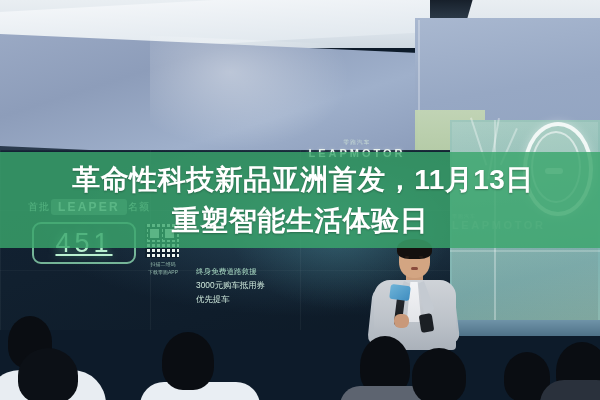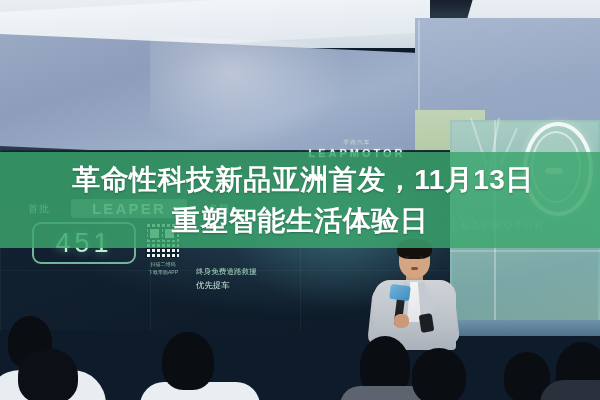--- a/index.html
+++ b/index.html
@@ -130,38 +130,39 @@
     font-size:11px;letter-spacing:3px;color:#eaf3ee;font-weight:bold;display:block;margin-top:2px;
     text-shadow:0 0 4px rgba(255,255,255,.35);
   }
   .slide-logo2{
     position:absolute;left:452px;top:214px;width:110px;line-height:1;opacity:.35;
   }
   .slide-logo2 .cn{font-size:5px;letter-spacing:1px;color:#e8f3ec;display:block;}
   .slide-logo2 .en{font-size:11px;letter-spacing:2.6px;color:#edf5f0;font-weight:bold;display:block;margin-top:1px;}
 
   .leaper-line{
-    position:absolute;left:28px;top:199px;display:flex;align-items:center;gap:21px;
+    position:absolute;left:28px;top:199px;display:flex;align-items:center;gap:1px;
   }
   .leaper-line .kanji{
     font-size:10px;color:#bfe6cf;letter-spacing:1px;
   }
   .leaper-pill{
-    padding:1px 21px;border-radius:3px;background:rgba(190,235,210,.38);
-    font-size:15px;letter-spacing:2.2px;color:#e6fff0;font-weight:bold;
+    padding:1px 7px;border-radius:3px;background:rgba(190,235,210,.38);
+    font-size:12px;letter-spacing:2.2px;color:#e6fff0;font-weight:bold;
   }
 
   .num-box{
     position:absolute;left:32px;top:222px;width:100px;height:38px;
     border:2px solid rgba(150,230,185,.75);border-radius:9px;
     display:flex;align-items:center;justify-content:center;
   }
   .num-box span{
     font-size:27px;color:#b9f0d0;letter-spacing:4px;font-weight:300;
     text-shadow:0 0 8px rgba(120,230,170,.55);
+    text-decoration:underline;
   }
 
   .qr{
     position:absolute;left:145px;top:224px;width:34px;height:34px;
     background:#eef6f1;
     background-image:
       linear-gradient(90deg,#10202e 2px,transparent 2px),
       linear-gradient(0deg,#10202e 2px,transparent 2px);
     background-size:5px 5px;
   }
@@ -323,20 +324,21 @@
   </div>
 
   <div class="qr"></div>
   <div class="qr-cap">
     <div>扫描二维码</div>
     <div>下载零跑APP</div>
   </div>
 
   <div class="bullets">
     <div class="hdr">终身免费道路救援</div>
+    <div>3000元购车抵用券</div>
     <div>优先提车</div>
   </div>
 
 
   <div class="speaker">
     <div class="sp-arm-l"></div>
     <div class="sp-arm-r"></div>
     <div class="sp-neck"></div>
     <div class="sp-body"></div>
     <div class="sp-shirt"></div>

